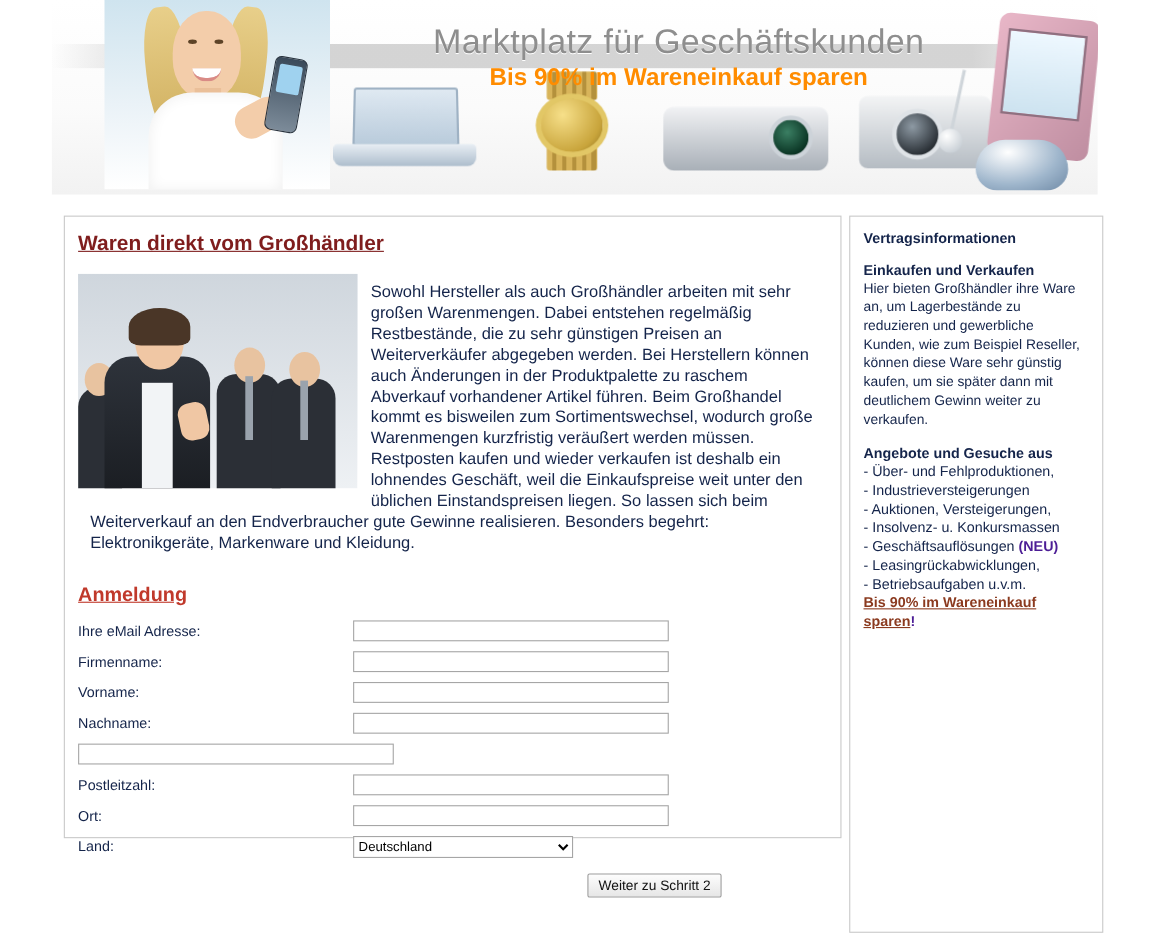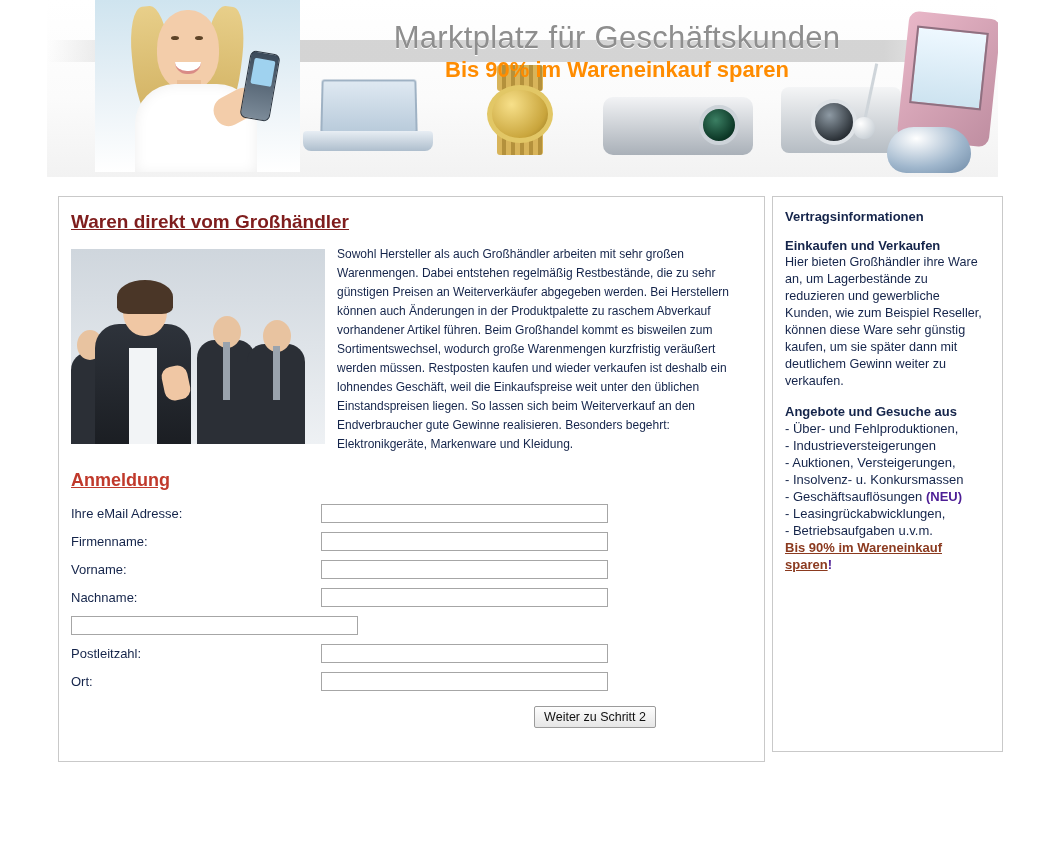--- a/index.html
+++ b/index.html
@@ -221,21 +221,21 @@
     left: 0; top: 0;
     width: 707px;
     height: 566px;
     border: 1px solid #c9c9c9;
     background: #ffffff;
   }
   .side-box {
     position: absolute;
     left: 714px; top: 0;
     width: 231px;
-    height: 556px;
+    height: 652px;
     border: 1px solid #c9c9c9;
     background: #ffffff;
     padding: 10px 12px;
   }
 
   h1.section-title {
     margin: 0;
     padding: 14px 0 0 12px;
     font-size: 19px;
     color: #7f1d1d;
@@ -299,22 +299,22 @@
   .ip-b2 { left: 176px; bottom: 0; width: 58px; height: 100px; }
   .ip-b3 { left: 0px;  bottom: 0; width: 40px; height: 92px; }
   .ip-h1 { left: 142px; bottom: 96px; width: 28px; height: 32px; }
   .ip-h2 { left: 192px; bottom: 92px; width: 28px; height: 32px; }
   .ip-h3 { left: 6px;  bottom: 84px; width: 26px; height: 30px; }
   .ip-tie { position:absolute; width:7px; background:#9aa3ad; }
   .ip-t1 { left:152px; bottom:44px; height:58px; }
   .ip-t2 { left:202px; bottom:44px; height:54px; }
 
   .intro p {
-    margin: 0;
-    font-size: 12px;
+    margin: 11px;
+    font-size: 15px;
     line-height: 19px;
     color: #14244a;
     text-align: left;
   }
 
   
   .form-area { padding: 6px 12px 0 12px; }
   .form-row {
     display: flex;
     align-items: center;
@@ -487,20 +487,28 @@
         <input class="form-input" type="text" placeholder="" style="">
       </div>
       <div class="form-row">
         <span class="form-label">Postleitzahl:</span>
         <input class="form-input" type="text" placeholder="" style="">
       </div>
       <div class="form-row">
         <span class="form-label">Ort:</span>
         <input class="form-input" type="text" placeholder="" style="">
       </div>
+      <div class="form-row">
+        <span class="form-label">Land:</span>
+        <select class="form-select">
+          <option>Deutschland</option>
+          <option>Österreich</option>
+          <option>Schweiz</option>
+        </select>
+      </div>
 
       <div class="submit-row">
         <button class="submit-btn">Weiter zu Schritt 2</button>
       </div>
     </div>
   </div>
 
   <div class="side-box">
     <div class="side-h">Vertragsinformationen</div>
 

